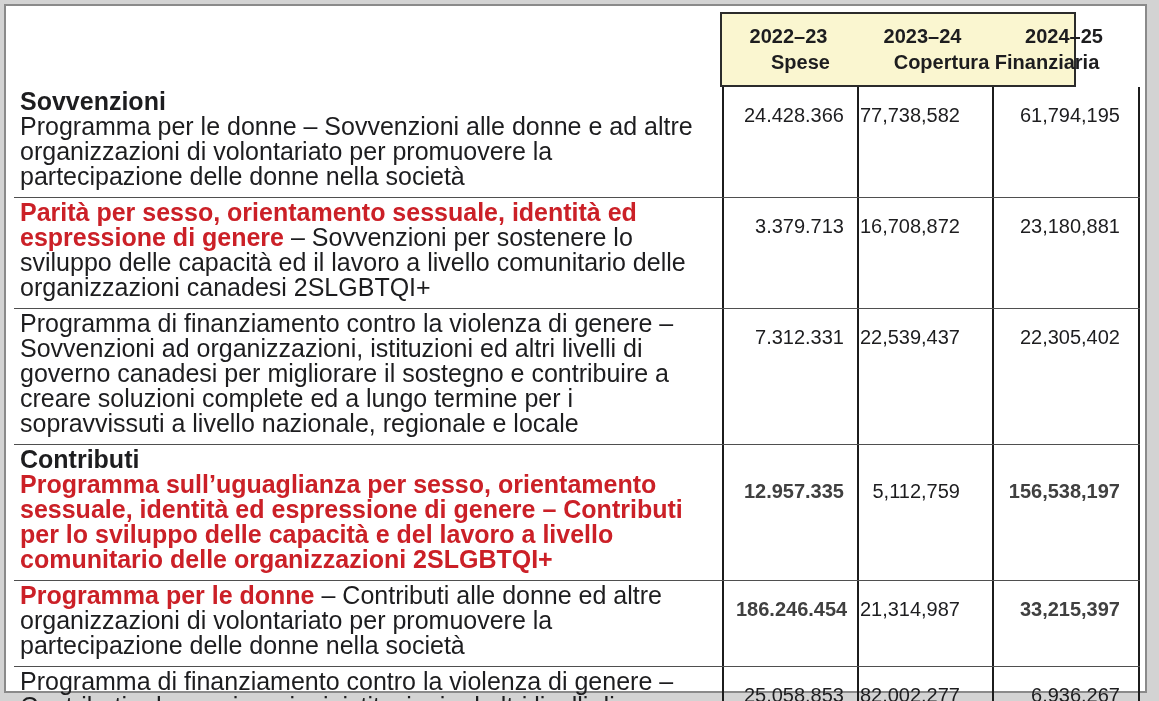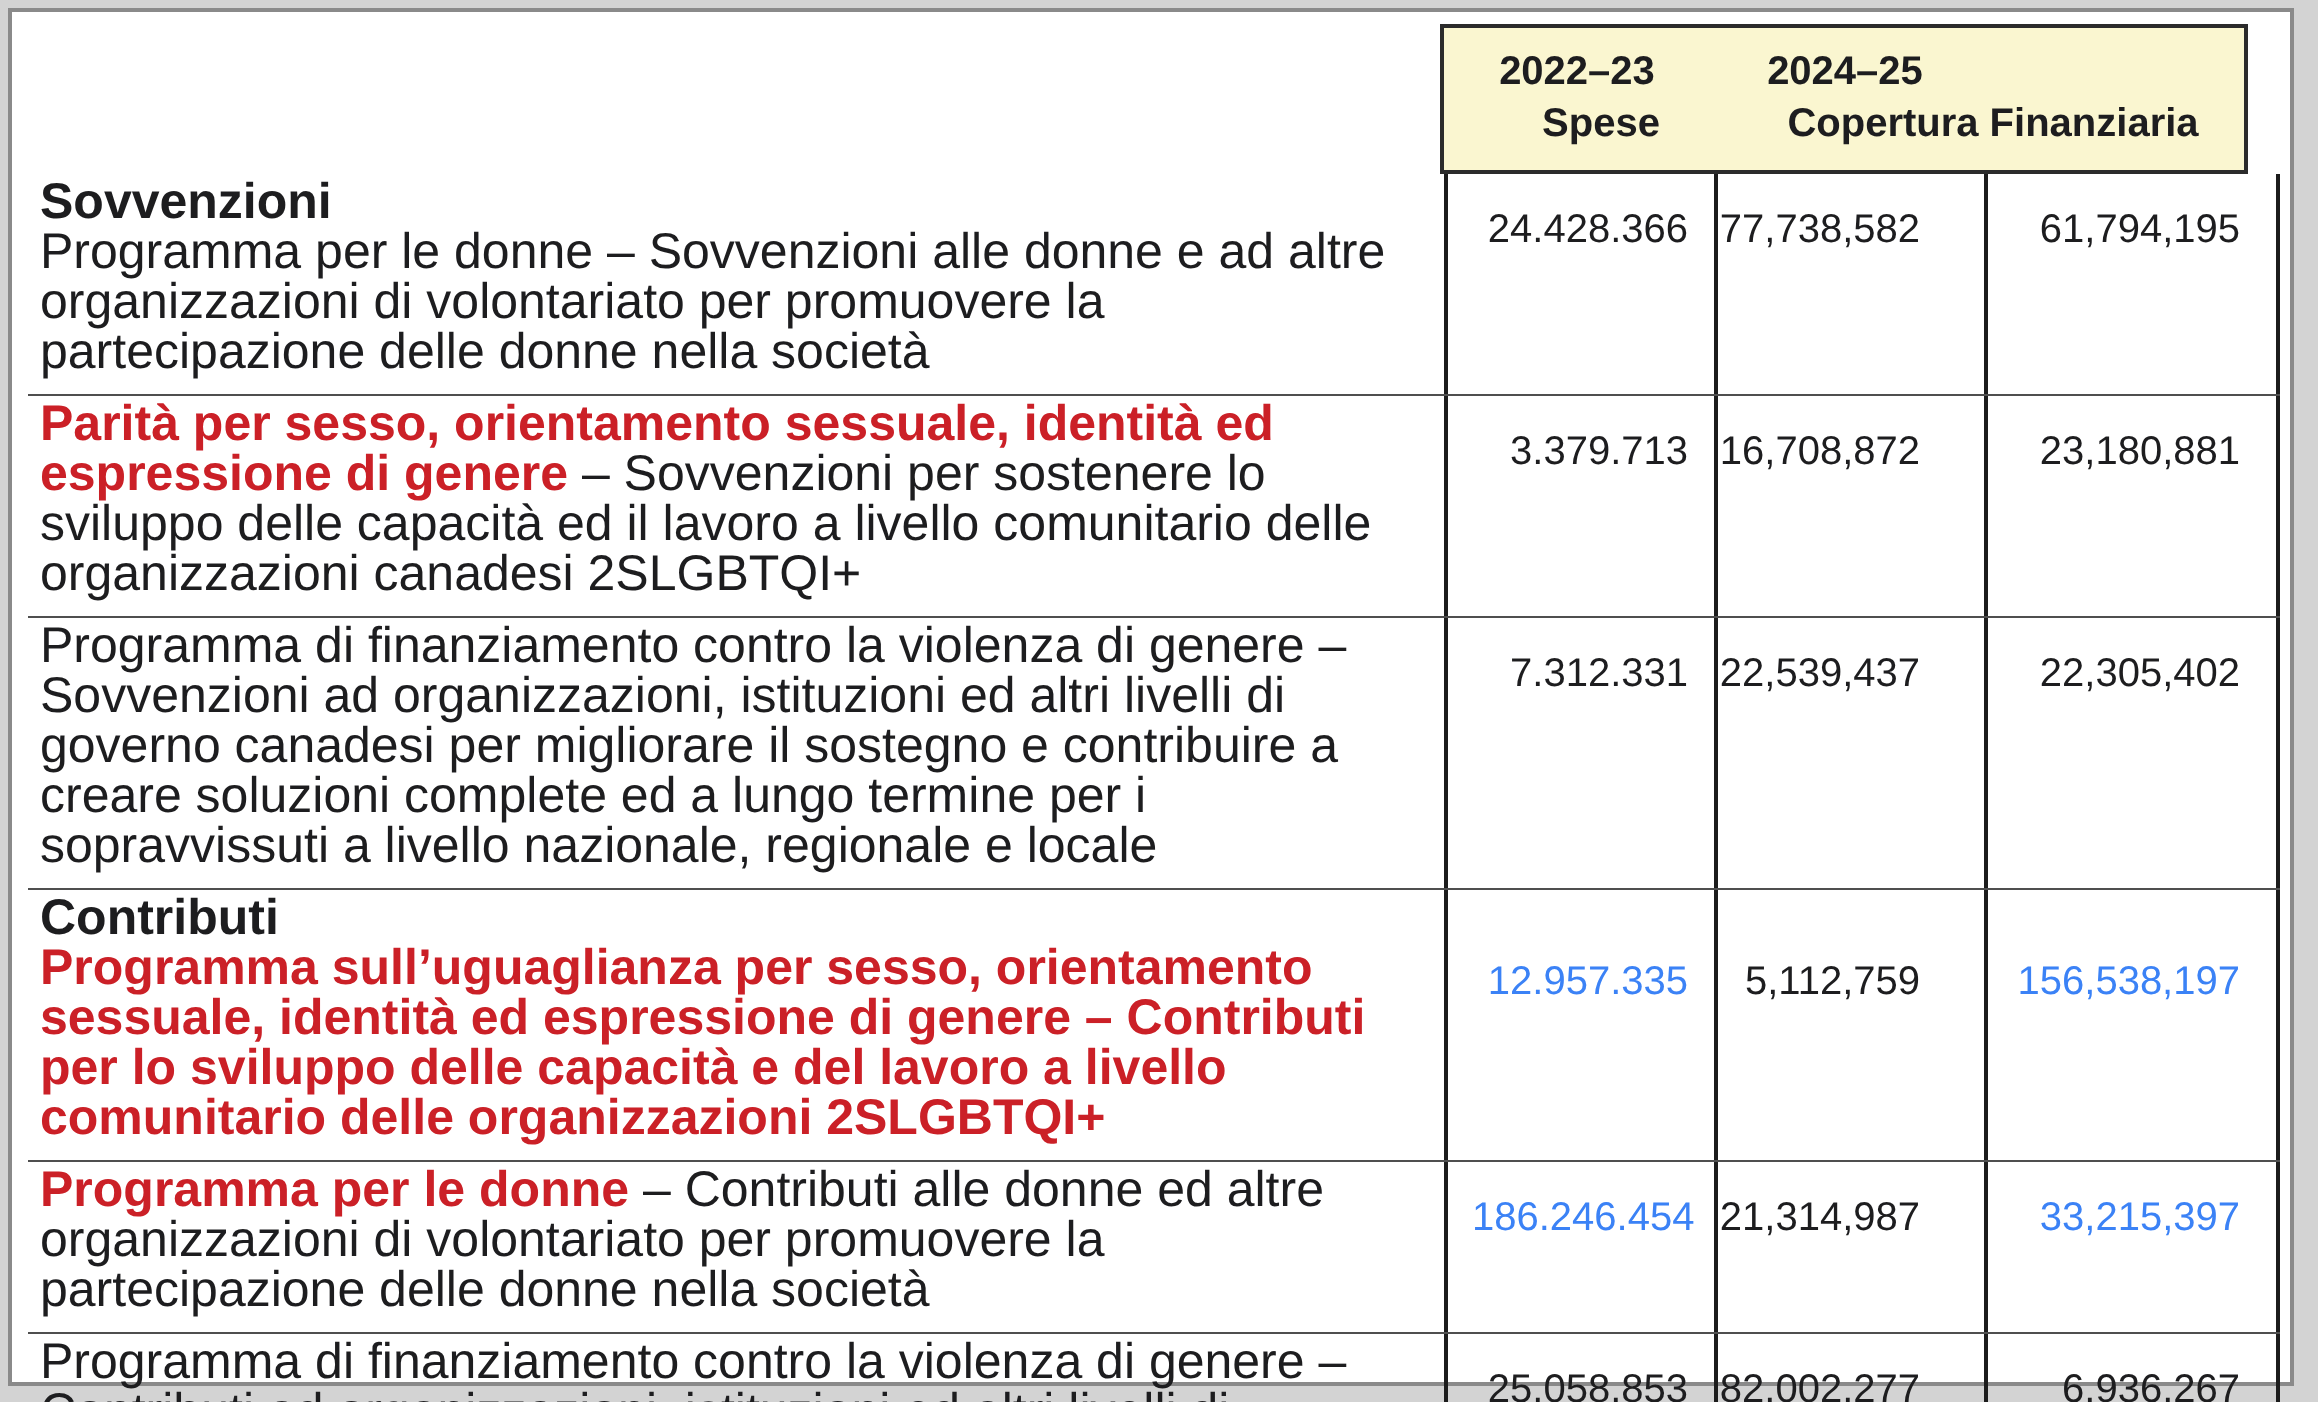--- a/index.html
+++ b/index.html
@@ -15,21 +15,21 @@
     position:absolute;
     left:4px; top:4px;
     width:1143px; height:689px;
     background:#ffffff;
     border:2px solid #8a8a8a;
   }
   
   .header-box {
     position:absolute;
     left:714px; top:6px;
-    width:404px; height:75px;
+    width:356px; height:75px;
     background:#faf6d0;
     border:2px solid #2b2b2b;
     display:grid;
     grid-template-columns:133px 135px 148px;
     align-content:center;
     row-gap:1px;
     font-weight:bold;
     font-size:20px;
     line-height:25px;
     text-align:center;
@@ -66,29 +66,30 @@
   .cell.val {
     border-left:2px solid #1c1c1c;
     text-align:right;
     font-size:20px;
     padding-top:16px;
   }
   .row.deep .cell.val { padding-top:34px; }
   .cell.val.c1 { padding-right:13px;padding-left:12px; }
   .cell.val.c2 { padding-right:32px; }
   .cell.val.c3 { padding-right:18px; border-right:2px solid #1c1c1c; }
-  .cell.val.red { color:#3b82f6; font-weight:normal; }
+  .cell.val.red { color:#404040; font-weight:bold; }
 </style>
 </head>
 <body>
 
 <div class="page">
 
   <div class="header-box">
     <div class="yr">2022–23</div>
+    <div class="yr">2023–24</div>
     <div class="yr">2024–25</div>
     <div class="hdr-l2-spese">Spese</div>
     <div class="hdr-l2-cf">Copertura Finanziaria</div>
   </div>
 
   <div class="tbody">
 
     <div class="row r1">
       <div class="cell text">
         <div class="group">Sovvenzioni</div>

